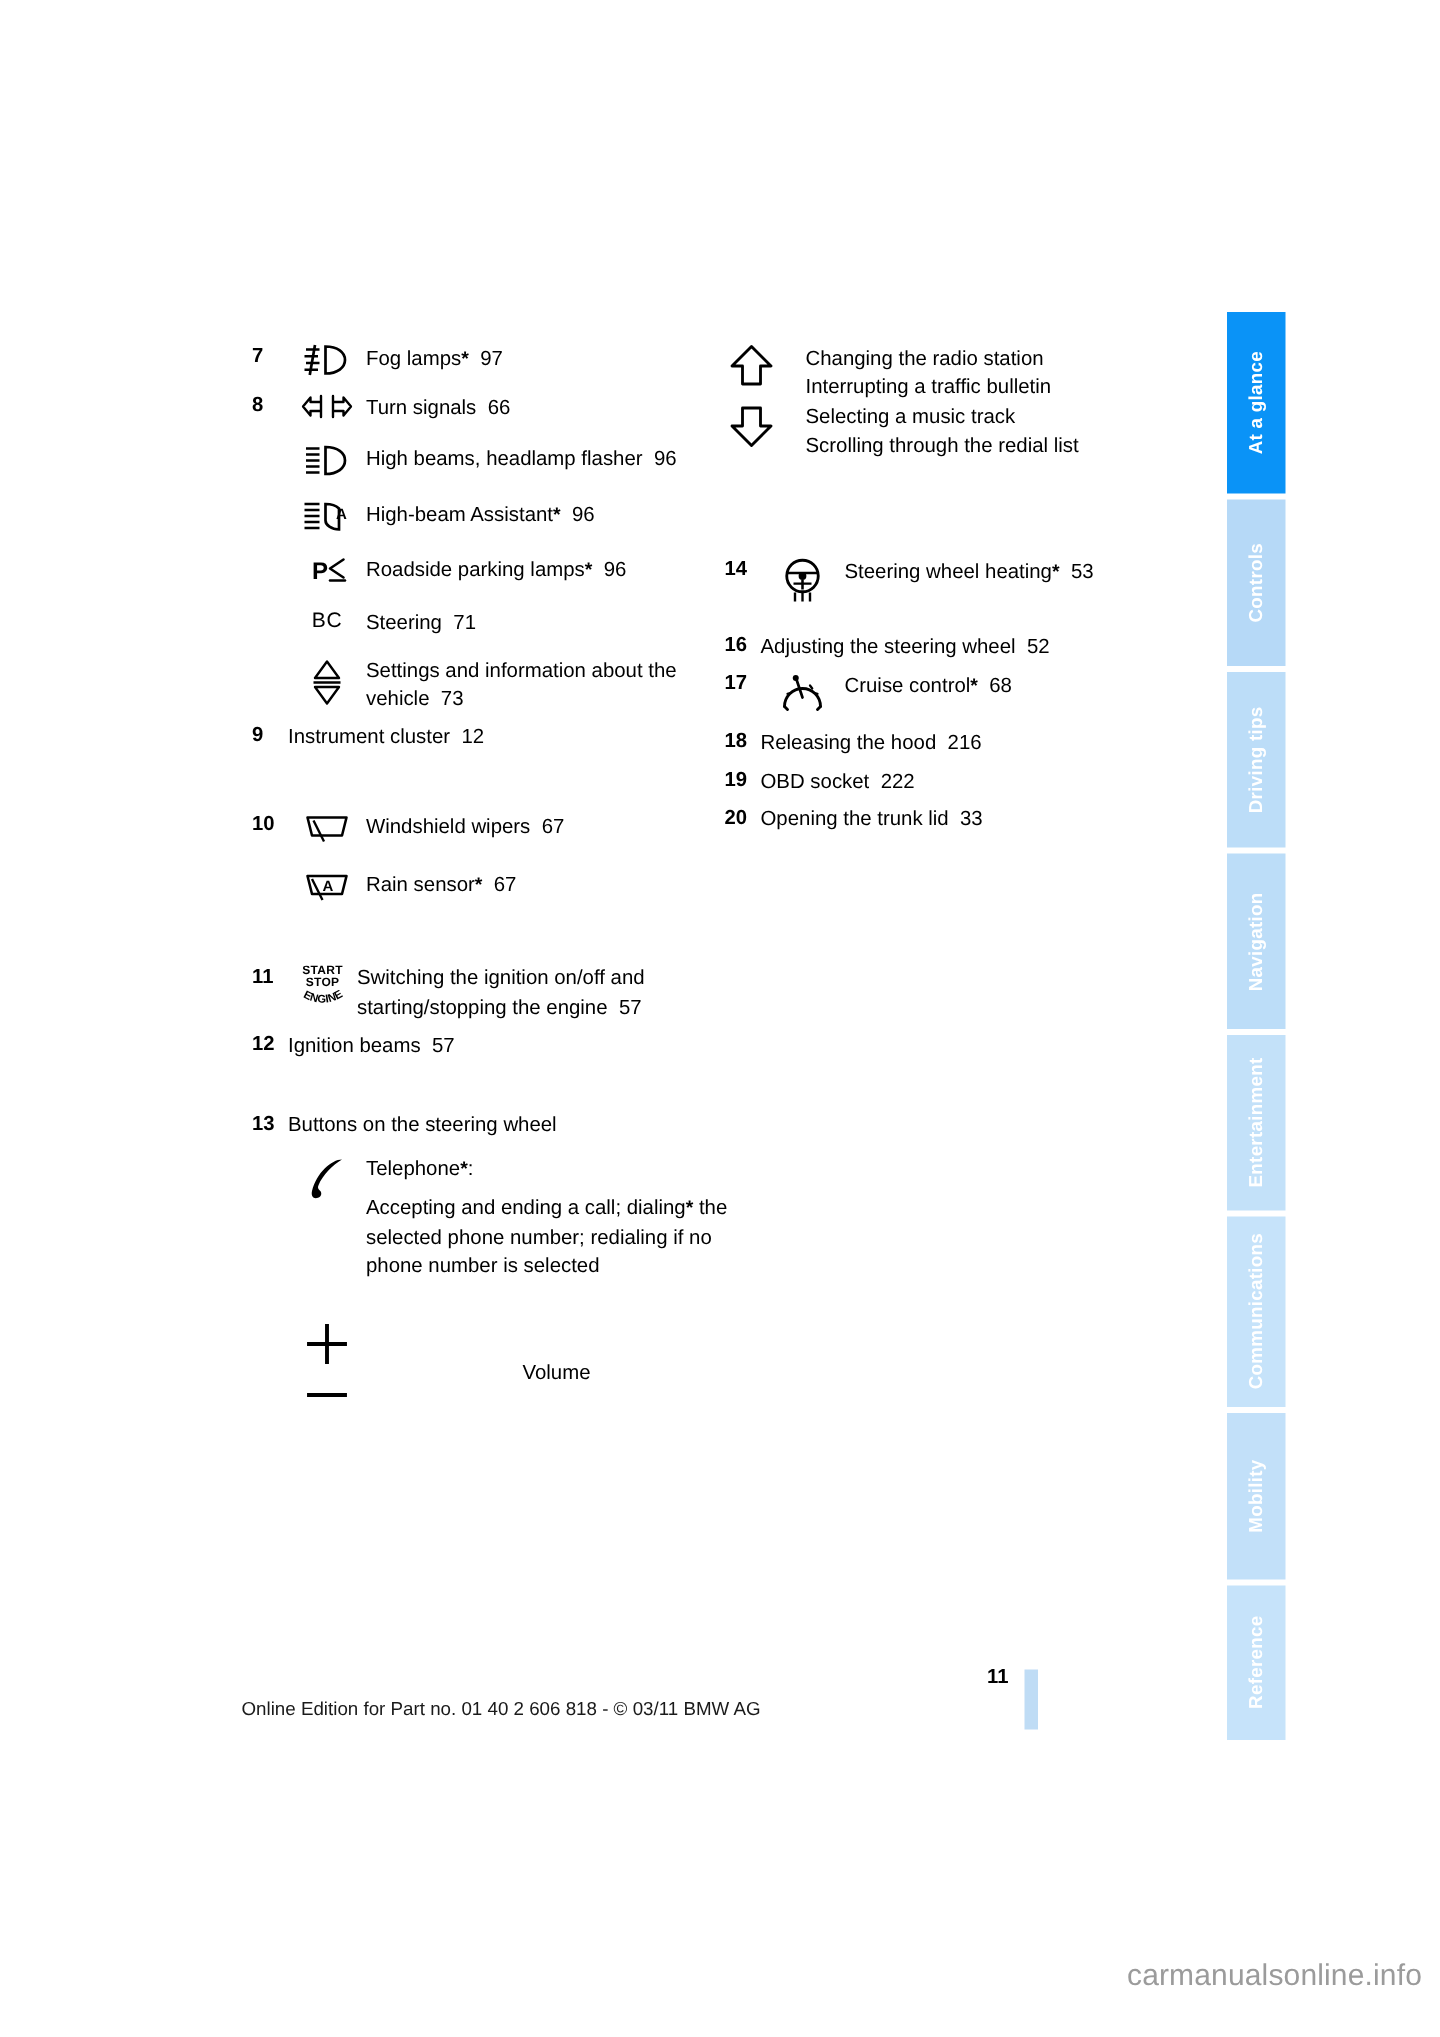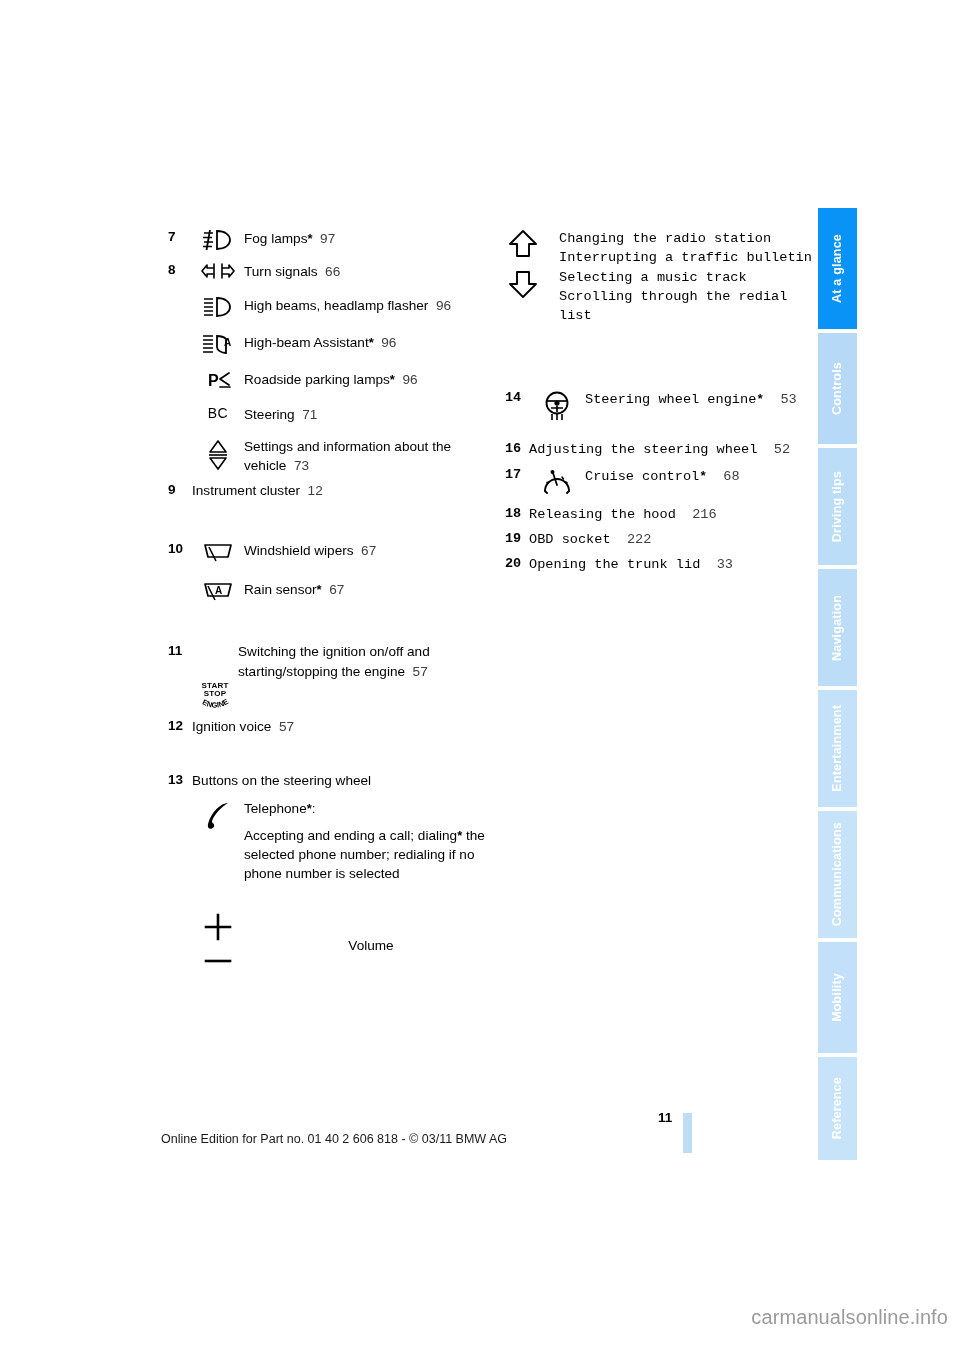--- a/index.html
+++ b/index.html
@@ -66,21 +66,21 @@
   }
 
   .watermark {
     position: absolute; left: 0; top: 1306px; width: 948px;
     text-align: right; font-size: 20px; color: #9b9b9b;
     letter-spacing: 0.1px;
   }
 
   
   .col-left  { position: absolute; left: 168px; top: 228px; width: 330px; }
-  .col-right { position: absolute; left: 505px; top: 228px; width: 310px; font-family: Liberation Mono, monospace; }
+  .col-right { position: absolute; left: 483px; top: 228px; width: 310px; }
 
   
   .row { display: flex; align-items: flex-start; }
   .num {
     width: 24px; flex: none;
     font-size: 13.5px; font-weight: bold; line-height: 1.35;
     text-align: left;
   }
   .icon {
     width: 52px; flex: none;
@@ -88,35 +88,35 @@
     padding-top: 1px;
   }
   .icon.narrow { width: 46px; }
   .txt {
     flex: 1;
     font-size: 13.6px;
     line-height: 1.42;
     color: #000;
   }
   .txt.lead { padding-top: 1px; }
-  .pg { color: #404040; }
+  .pg { color: #000000; }
   .ast { font-weight: bold; font-size: 13px; }
 
   .sp6  { height: 6px; }
   .sp8  { height: 8px; }
   .sp10 { height: 10px; }
   .sp12 { height: 12px; }
   .sp14 { height: 14px; }
   .sp16 { height: 16px; }
   .sp28 { height: 28px; }
   .sp34 { height: 34px; }
   .sp40 { height: 40px; }
 
   svg { display: block; }
-  .startstop { text-align:center; line-height:1;margin-top:39px; }
+  .startstop { text-align:center; line-height:1; }
   .startstop .l1 { font-size: 8px; font-weight: bold; letter-spacing:0.2px; }
   .startstop .l2 { font-size: 8px; font-weight: bold; letter-spacing:0.2px; }
   .bc { font-size: 14px; letter-spacing: 0.5px; font-family:"Liberation Sans", sans-serif; }
 </style>
 </head>
 <body>
 
 <div class="page">
 
   <div class="col-left">
@@ -284,21 +284,21 @@
       <div class="txt">
         <span>Switching the ignition on/off and starting/stopping the engine</span>&nbsp; <span class="pg">57</span>
       </div>
     </div>
 
     <div class="sp6"></div>
 
     <div class="row">
       <div class="num">12</div>
       <div class="txt">
-        <span>Ignition voice</span>&nbsp; <span class="pg">57</span>
+        <span>Ignition beams</span>&nbsp; <span class="pg">57</span>
       </div>
     </div>
 
     <div class="sp34"></div>
 
     <div class="row">
       <div class="num">13</div>
       <div class="txt">
         <span>Buttons on the steering wheel</span>
       </div>
@@ -373,21 +373,21 @@
         <svg width="34" height="32" viewBox="0 0 34 32">
           <circle cx="17" cy="13" r="10.5" fill="none" stroke="#000" stroke-width="1.9"></circle>
           <circle cx="17" cy="13" r="2.6" fill="#000"></circle>
           <path d="M7 11 L27 11" stroke="#000" stroke-width="1.7"></path>
           <path d="M17 15.5 L17 22" stroke="#000" stroke-width="1.7"></path>
           <path d="M11 18 L23 18" stroke="#000" stroke-width="1.5"></path>
           <path d="M12 24 L12 30 M17 24 L17 30 M22 24 L22 30" stroke="#000" stroke-width="1.6"></path>
         </svg>
       </div>
       <div class="txt lead">
-        <span>Steering wheel engine</span><span class="ast">*</span>&nbsp; <span class="pg">53</span>
+        <span>Steering wheel heating</span><span class="ast">*</span>&nbsp; <span class="pg">53</span>
       </div>
     </div>
 
     <div class="sp12"></div>
 
 
     <div class="sp6"></div>
 
     <div class="row">
       <div class="num">16</div>

